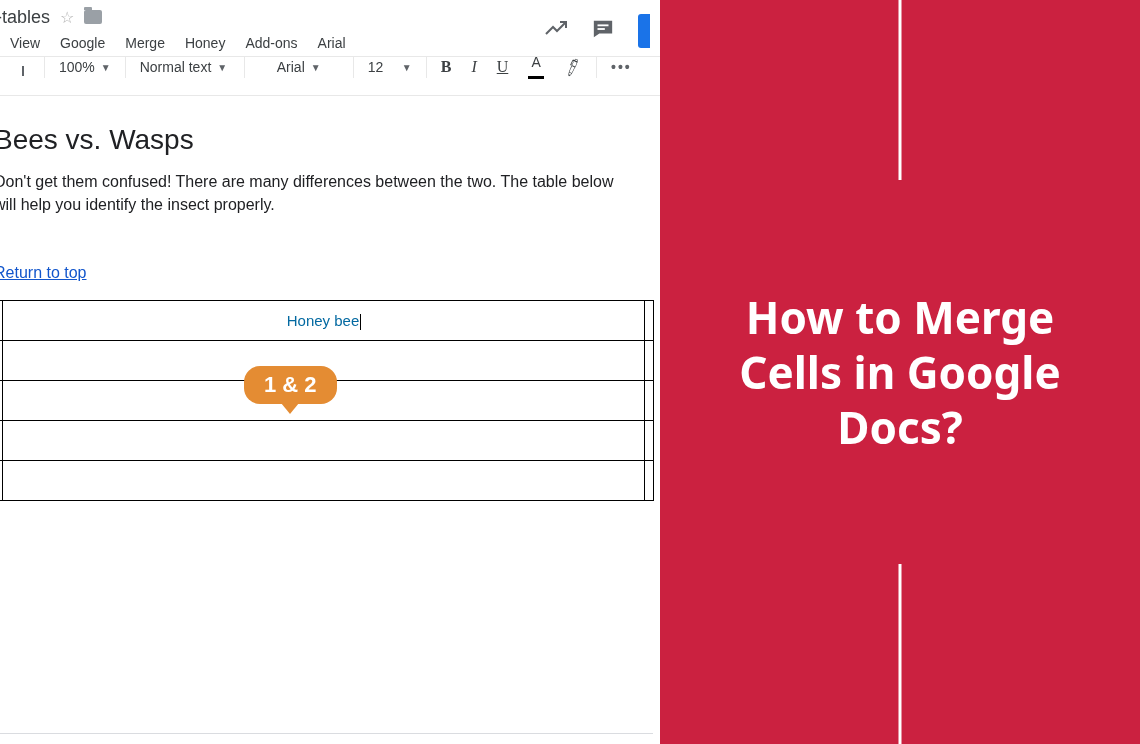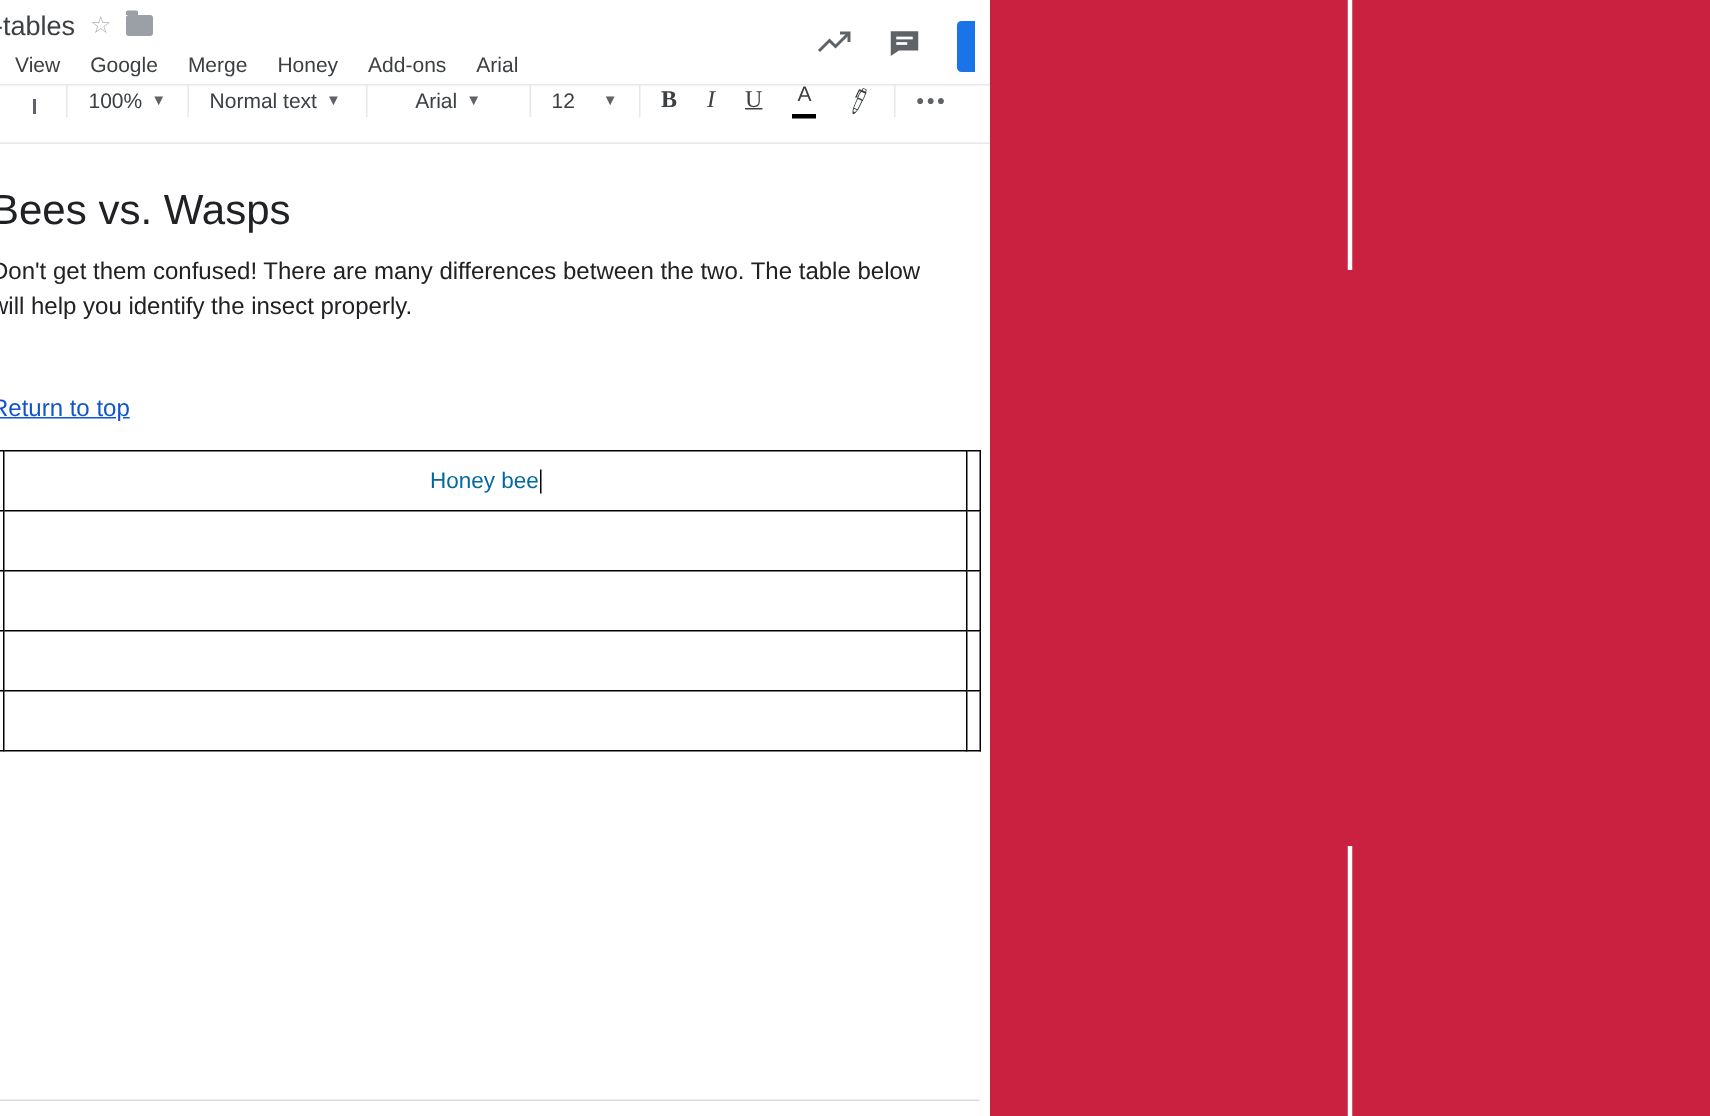--- a/index.html
+++ b/index.html
@@ -133,20 +133,21 @@
     </div>
 
     <div class="page">
       <div class="h1">Bees vs. Wasps</div>
       <div class="body-text">
         <span class="l1">Don't get them confused! There are many differences between the two. The table below</span>
         <span class="l2">will help you identify the insect properly.</span>
       </div>
       <a class="link">Return to top</a>
 
+      <div class="callout">1 &amp; 2</div>
 
       <table class="doc-table">
         <tbody>
             <tr>
               <td></td>
               <td><span>Honey bee</span><span class="cursor"></span></td>
               <td></td>
             </tr>
         <tr>
               <td></td>
@@ -169,15 +170,16 @@
               <td></td>
             </tr>
       </tbody>
         </table>
     </div>
     <div class="doc-bottom-line"></div>
   </div>
 
   <div class="right">
     <div class="vline-top"></div>
+    <div class="title">How to Merge Cells in Google Docs?</div>
     <div class="vline-bot"></div>
   </div>
 </div>
 
 </body></html>

